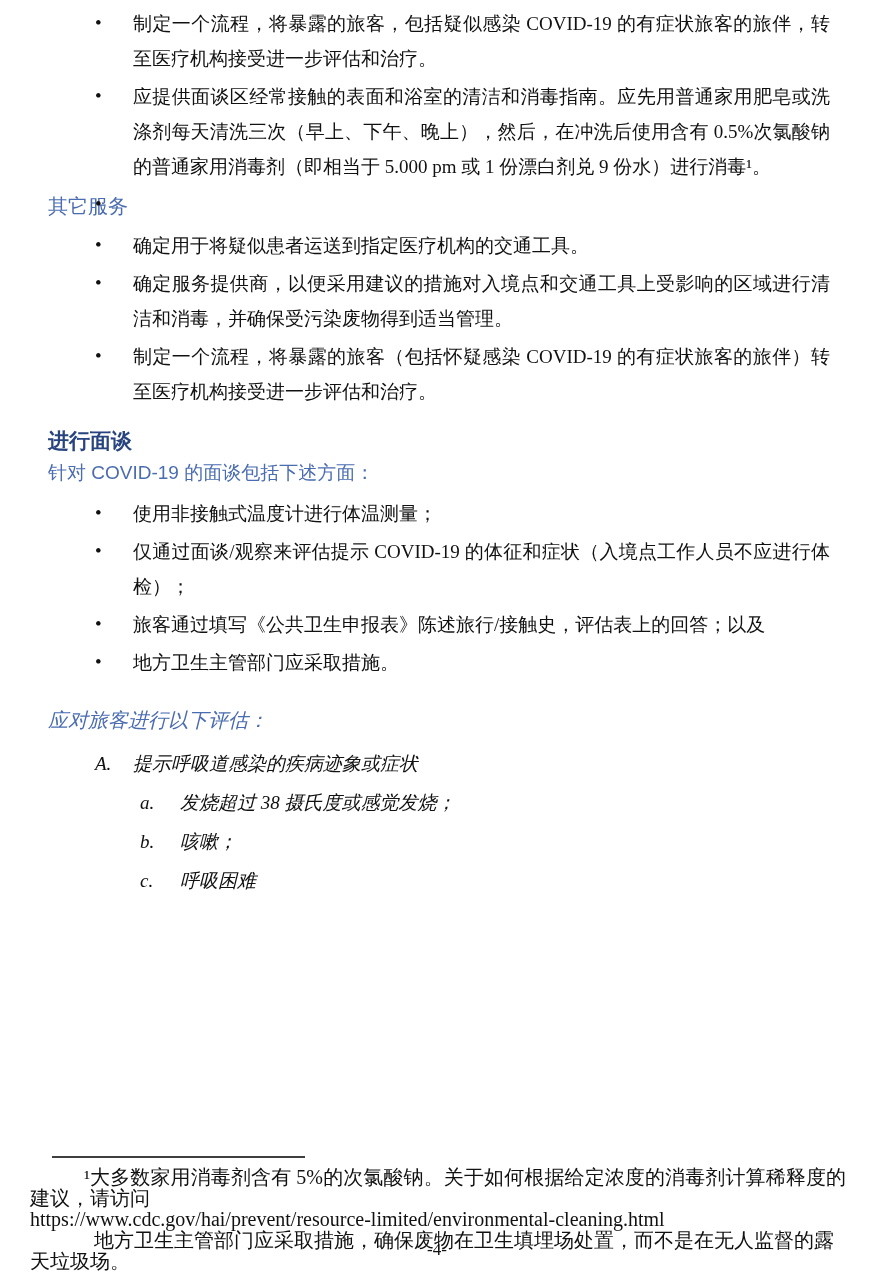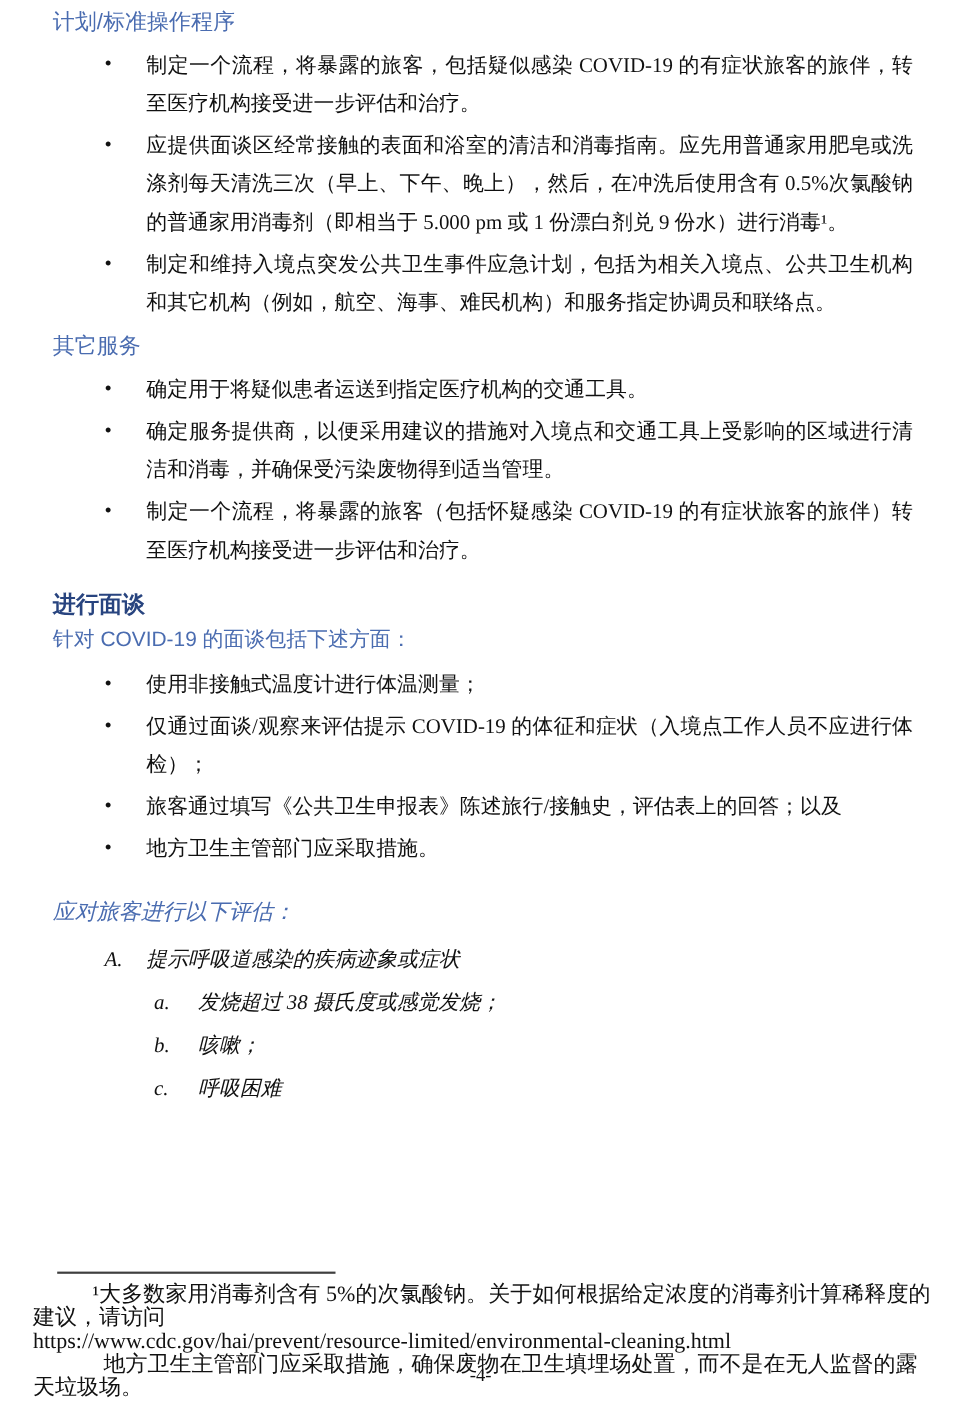--- a/index.html
+++ b/index.html
@@ -107,33 +107,31 @@
     font-size:17px;
     color:#111;
   }
 </style>
 </head>
 <body>
 
 <div class="page">
   <div class="content">
 
-    <h2 class="h-light">计划/标准操作程序</h2>
     <ul class="bullets">
       <li>
         <span class="blt">•</span>
         <span>制定一个流程，将暴露的旅客，包括疑似感染 COVID-19 的有症状旅客的旅伴，转至医疗机构接受进一步评估和治疗。</span>
       </li>
       <li>
         <span class="blt">•</span>
         <span>应提供面谈区经常接触的表面和浴室的清洁和消毒指南。应先用普通家用肥皂或洗涤剂每天清洗三次（早上、下午、晚上），然后，在冲洗后使用含有 0.5%次氯酸钠的普通家用消毒剂（即相当于 5.000 pm 或 1 份漂白剂兑 9 份水）进行消毒¹。</span>
       </li>
       <li>
         <span class="blt">•</span>
-        <span>制定和维持入境点突发公共卫生事件应急计划，包括为相关入境点、公共卫生机构和其它机构（例如，航空、海事、难民机构）和服务指定协调员和联络点。</span>
       </li>
     </ul>
 
     <div class="sec2">
       <h2 class="h-light">其它服务</h2>
       <ul class="bullets">
         <li>
           <span class="blt">•</span>
           <span>确定用于将疑似患者运送到指定医疗机构的交通工具。</span>
         </li>

